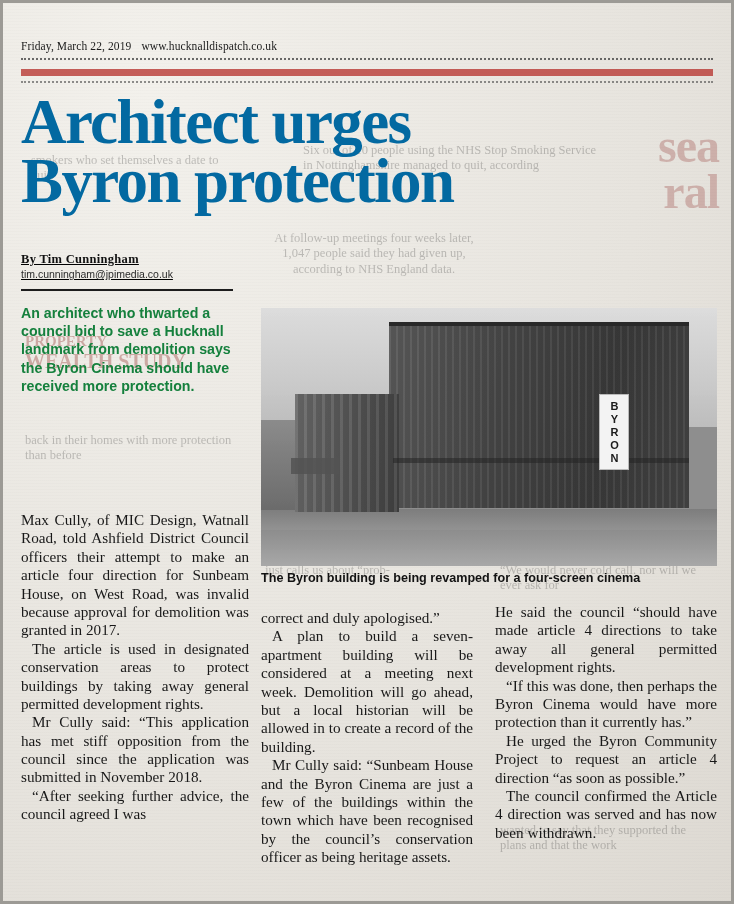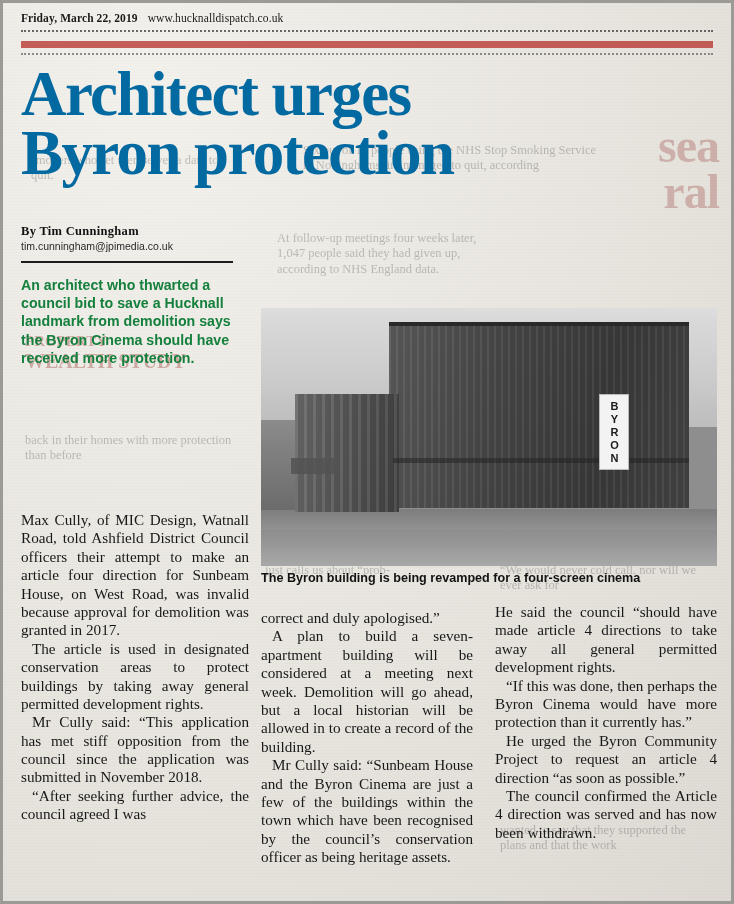--- a/index.html
+++ b/index.html
@@ -39,21 +39,21 @@
   .topline {
     display: flex;
     align-items: baseline;
     gap: 10px;
     font-family: "Liberation Serif", serif;
     font-size: 11.5px;
     color: #1b1b1b;
     padding-top: 9px;
     letter-spacing: 0.1px;
   }
-  .topline .date { font-weight: 700; }
+  .topline .date { font-weight: 400; margin-top: 28px; }
   .topline .url { font-weight: 400; }
 
   .dotrule {
     margin-top: 6px;
     height: 3px;
     border-top: 2px dotted #3b3b3b;
     opacity: 0.75;
   }
   .redbar {
     margin-top: 6px;
@@ -106,20 +106,21 @@
     font-size: 15px;
     color: rgba(150,60,55,0.38);
   }
 
   
   .byline-wrap {
     position: relative;
     margin-top: 32px;
     width: 228px;
     z-index: 3;
+    text-decoration: underline;
   }
   .byline-name {
     font-family: "Liberation Serif", serif;
     font-weight: 700;
     font-size: 12.5px;
     letter-spacing: 0.3px;
     color: #111;
   }
   .byline-mail, .byline-handle {
     font-family: "Liberation Sans", sans-serif;
@@ -269,21 +270,21 @@
     font-weight: 700;
     font-size: 12.6px;
     color: #121212;
     line-height: 1.25;
   }
 
   
   #ghost-a { left: 300px; top: 140px; width: 300px; }
   #ghost-b { right: 12px; top: 120px; text-align: right; width: 180px; }
   #ghost-c { left: 28px; top: 150px; width: 210px; }
-  #ghost-d { left: 274px; top: 228px; width: 230px; }
+  #ghost-d { left: 256px; top: 228px; width: 230px; text-align: center; }
   #ghost-e { left: 22px; top: 330px; width: 220px; }
   #ghost-f { left: 272px; top: 330px; width: 210px; }
   #ghost-g { left: 497px; top: 330px; width: 215px; }
   #ghost-h { left: 22px; top: 430px; width: 215px; }
   #ghost-i { left: 497px; top: 560px; width: 215px; }
   #ghost-j { left: 497px; top: 820px; width: 215px; }
   #ghost-k { left: 262px; top: 560px; width: 200px; }
 </style>
 </head>
 <body>

